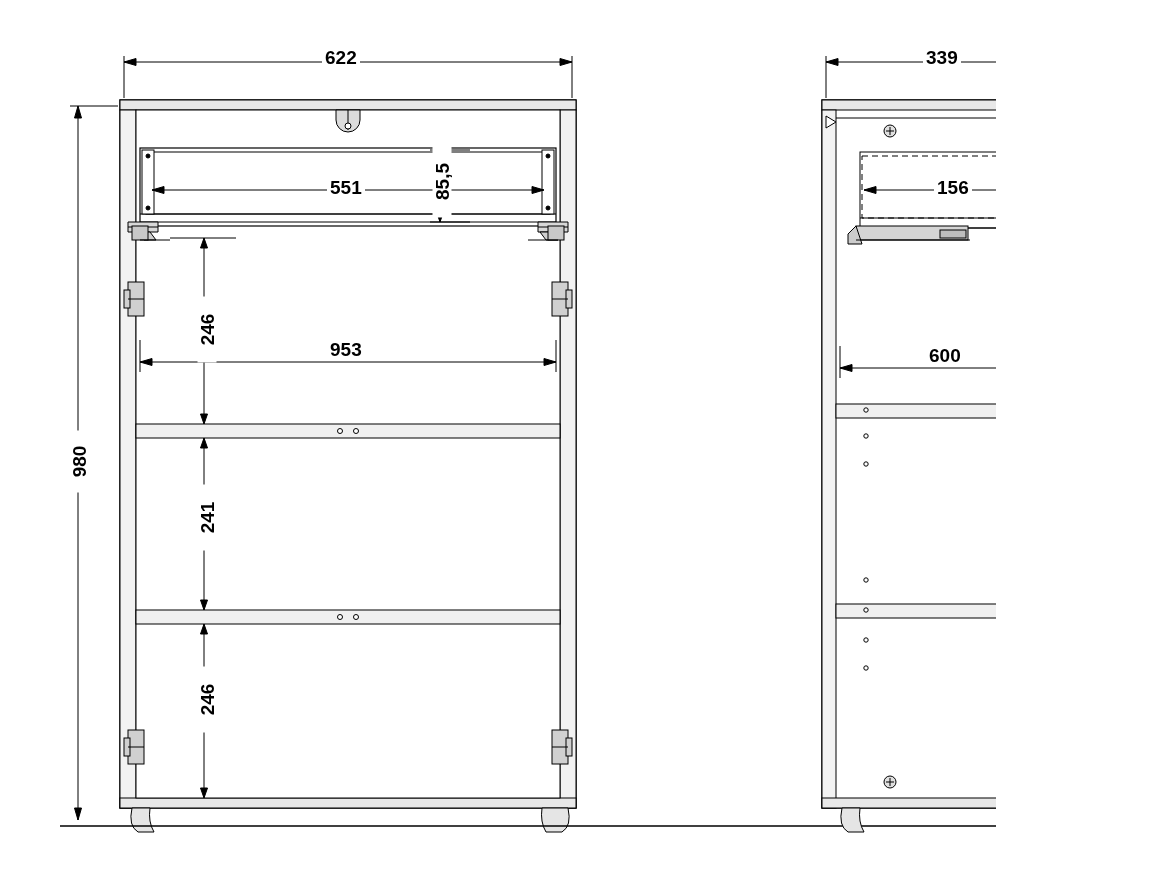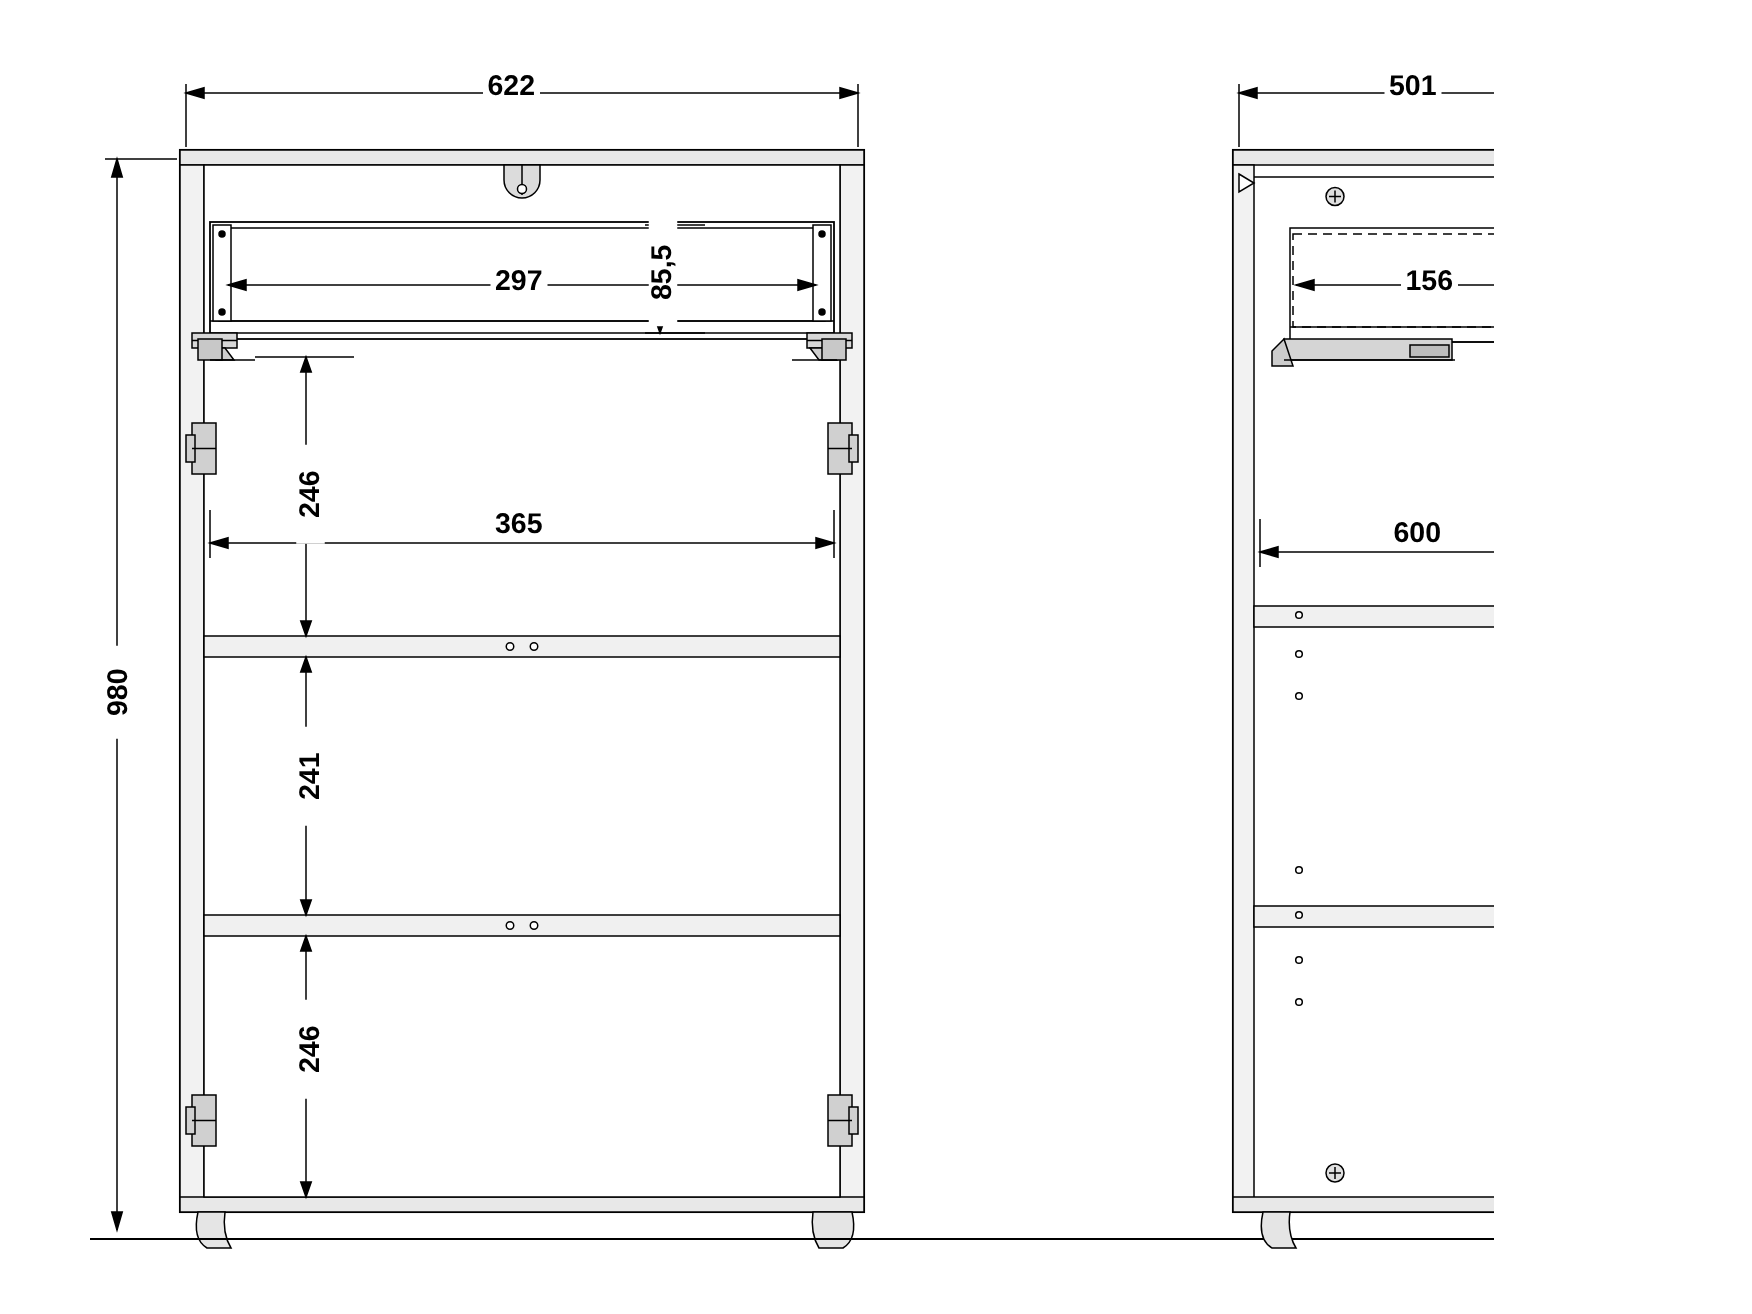--- a/index.html
+++ b/index.html
@@ -244,31 +244,31 @@
       <path d="M1056 368 l-12 -3.5 v7 z" fill="#000"></path>
       <line x1="840" y1="346" x2="840" y2="378"></line>
       <line x1="1056" y1="346" x2="1056" y2="378"></line>
     </g>
   </svg>
 
   <div class="dim-label" style="left:322px; top:48px;">622</div>
 
   <div class="dim-label vert" style="left:48px; top:452px; width:56px; text-align:center;">980</div>
 
-  <div class="dim-label" style="left:327px; top:178px;">297</div>
+  <div class="dim-label" style="left:327px; top:178px;">551</div>
 
   <div class="dim-label vert" style="left:406px; top:172px; width:66px; text-align:center;">85,5</div>
 
-  <div class="dim-label" style="left:327px; top:340px;">365</div>
+  <div class="dim-label" style="left:327px; top:340px;">953</div>
 
   <div class="dim-label vert" style="left:174px; top:320px; width:60px; text-align:center;">246</div>
 
   <div class="dim-label vert" style="left:174px; top:508px; width:60px; text-align:center;">241</div>
 
   <div class="dim-label vert" style="left:174px; top:690px; width:60px; text-align:center;">246</div>
 
-  <div class="dim-label" style="left:923px; top:48px;">501</div>
+  <div class="dim-label" style="left:923px; top:48px;">339</div>
 
   <div class="dim-label" style="left:934px; top:178px;">156</div>
 
   <div class="dim-label" style="left:926px; top:346px;">600</div>
 
 </div>
 
 </body></html>

